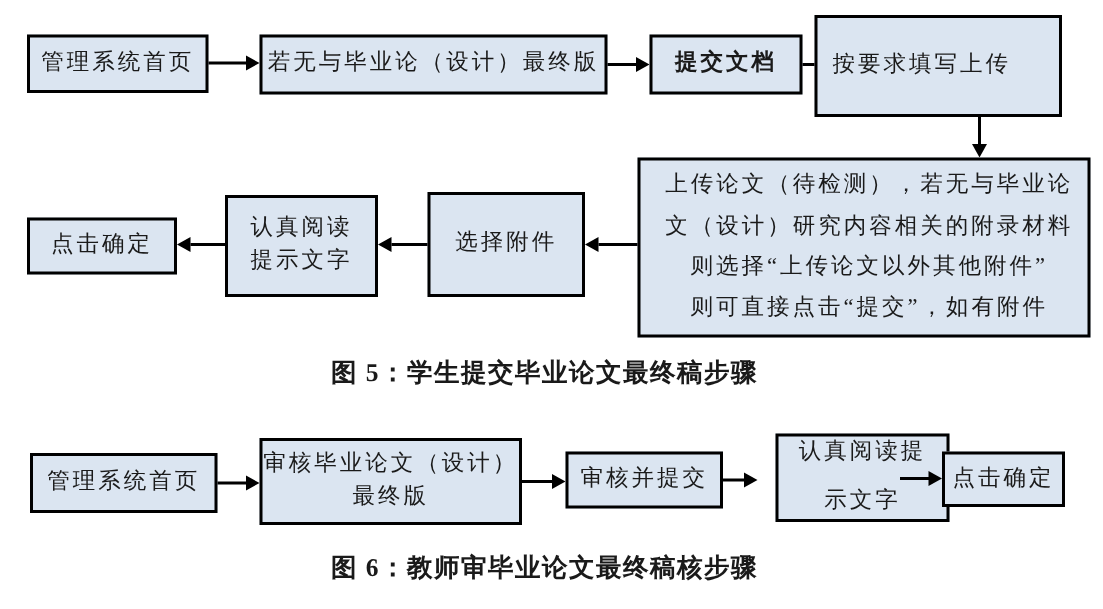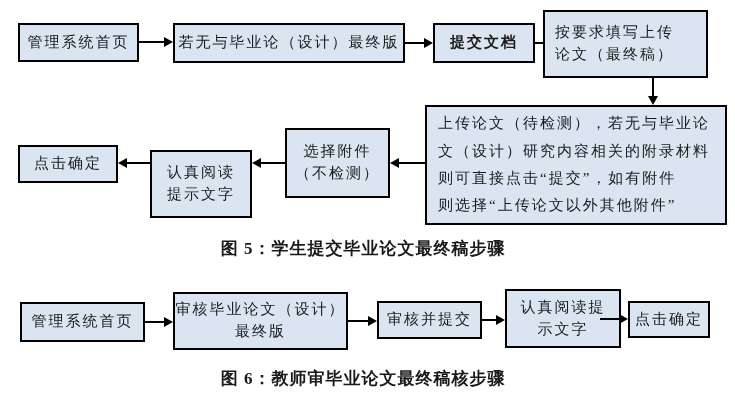--- a/index.html
+++ b/index.html
@@ -78,45 +78,43 @@
 
   <div class="box" style="left:433px; top:23px; width:102px; height:40px;font-weight:bold;">
     <div class="line">提交文档</div>
   </div>
 
   <div class="hline" style="left:535px; top:42px; width:24px;"></div>
   <div class="head-right" style="left:558px; top:38px;"></div>
 
   <div class="box align-left" style="left:543px; top:10px; width:165px; height:68px;">
     <div class="line">按要求填写上传</div>
-    <div class="line">论文（最终稿）</div>
   </div>
 
   <div class="vline" style="left:652px; top:78px; height:18px;"></div>
   <div class="head-down" style="left:648px; top:96px;"></div>
 
-  <div class="box big" style="left:425px; top:105px; width:302px; height:120px;">
+  <div class="box big" style="left:425px; top:105px; width:302px; height:120px;align-items:center;">
     <div class="line">上传论文（待检测），若无与毕业论</div>
     <div class="line">文（设计）研究内容相关的附录材料</div>
+    <div class="line">则选择“上传论文以外其他附件”</div>
     <div class="line">则可直接点击“提交”，如有附件</div>
-    <div class="line">则选择“上传论文以外其他附件”</div>
   </div>
 
   <div class="head-left" style="left:390px; top:158px;"></div>
   <div class="hline" style="left:399px; top:162px; width:26px;"></div>
 
   <div class="box" style="left:285px; top:128px; width:105px; height:70px;">
     <div class="line">选择附件</div>
-    <div class="line">（不检测）</div>
   </div>
 
   <div class="head-left" style="left:252px; top:158px;"></div>
   <div class="hline" style="left:261px; top:162px; width:24px;"></div>
 
-  <div class="box" style="left:150px; top:130px; width:102px; height:68px;margin-top:20px;">
+  <div class="box" style="left:150px; top:130px; width:102px; height:68px;">
     <div class="line">认真阅读</div>
     <div class="line">提示文字</div>
   </div>
 
   <div class="head-left" style="left:118px; top:158px;"></div>
   <div class="hline" style="left:127px; top:162px; width:23px;"></div>
 
   <div class="box" style="left:18px; top:145px; width:100px; height:38px;">
     <div class="line">点击确定</div>
   </div>
@@ -138,21 +136,21 @@
   <div class="hline" style="left:348px; top:320px; width:21px;"></div>
   <div class="head-right" style="left:368px; top:316px;"></div>
 
   <div class="box" style="left:377px; top:301px; width:105px; height:38px;">
     <div class="line">审核并提交</div>
   </div>
 
   <div class="hline" style="left:482px; top:319px; width:15px;"></div>
   <div class="head-right" style="left:496px; top:315px;"></div>
 
-  <div class="box" style="left:505px; top:289px; width:116px; height:59px;">
+  <div class="box" style="left:517px; top:289px; width:116px; height:59px;justify-content:space-between;">
     <div class="line">认真阅读提</div>
     <div class="line">示文字</div>
   </div>
 
   <div class="hline" style="left:600px; top:318px; width:20px;"></div>
   <div class="head-right" style="left:619px; top:314px;"></div>
 
   <div class="box" style="left:628px; top:301px; width:82px; height:37px;">
     <div class="line">点击确定</div>
   </div>

